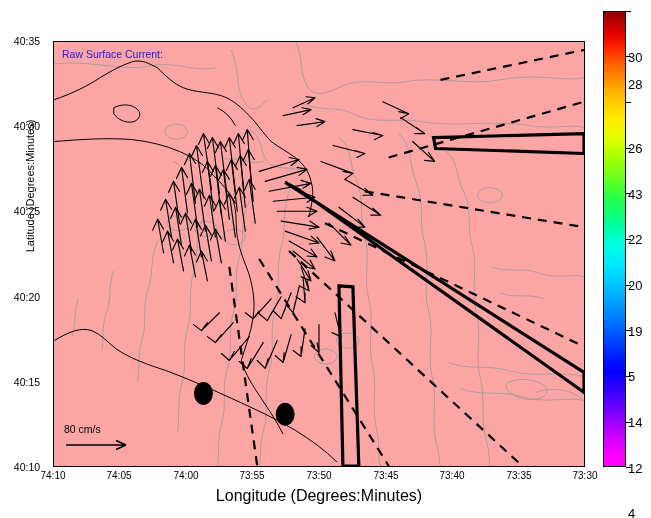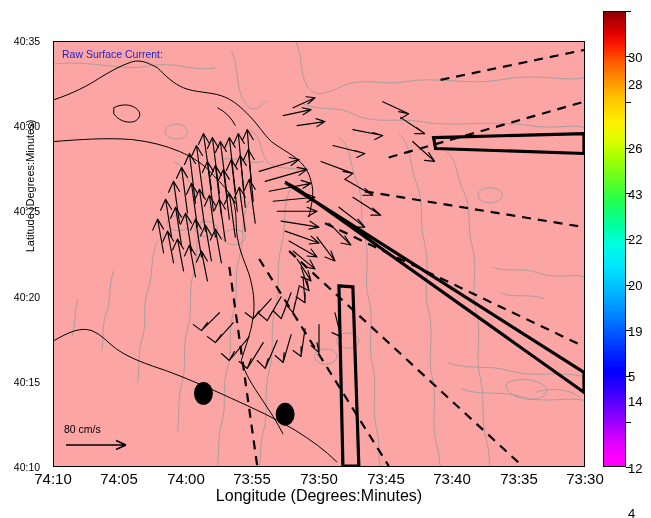--- a/index.html
+++ b/index.html
@@ -20,21 +20,21 @@
   
   .annot{position:absolute;left:8px;top:5px;color:#1f1fbe;font-size:10.5px;
          line-height:15px;white-space:pre;}
 
   
   .scalebar{position:absolute;left:10px;top:381px;width:96px;}
   .scalebar .lab{font-size:10.5px;color:#000;}
   .scalebar svg{display:block;margin-top:3px;}
 
   
-  .xtick{position:absolute;top:470px;font-size:15px;color:#000;
+  .xtick{position:absolute;top:470px;font-size:10px;color:#000;
          transform:translateX(-50%);white-space:nowrap;}
   .ytick{position:absolute;left:48px;font-size:10.5px;color:#000;
          transform:translateY(-50%);text-align:right;white-space:nowrap;}
   .ytick span{display:block;margin-left:-42px;width:42px;text-align:center;}
   .xlabel{position:absolute;left:53px;top:487px;width:532px;text-align:center;
           font-size:16px;color:#000;}
   .ylabel{position:absolute;left:-90px;top:180px;width:240px;text-align:center;
           font-size:11px;color:#000;transform:rotate(-90deg);transform-origin:center;}
 
   
@@ -271,20 +271,20 @@
     <div class="cbtick" style="top:148px">43</div>
     <div class="cbmark" style="top:193px"></div>
     <div class="cbtick" style="top:193px">22</div>
     <div class="cbmark" style="top:239px"></div>
     <div class="cbtick" style="top:239px">20</div>
     <div class="cbmark" style="top:285px"></div>
     <div class="cbtick" style="top:285px">19</div>
     <div class="cbmark" style="top:330px"></div>
     <div class="cbtick" style="top:330px">5</div>
     <div class="cbmark" style="top:376px"></div>
-    <div class="cbtick" style="top:355px">14</div>
+    <div class="cbtick" style="top:376px">14</div>
     <div class="cbmark" style="top:422px"></div>
     <div class="cbtick" style="top:422px">12</div>
     <div class="cbmark" style="top:467px"></div>
     <div class="cbtick" style="top:467px">4</div>
   </div>
 
 </div>
 
 </body></html>

